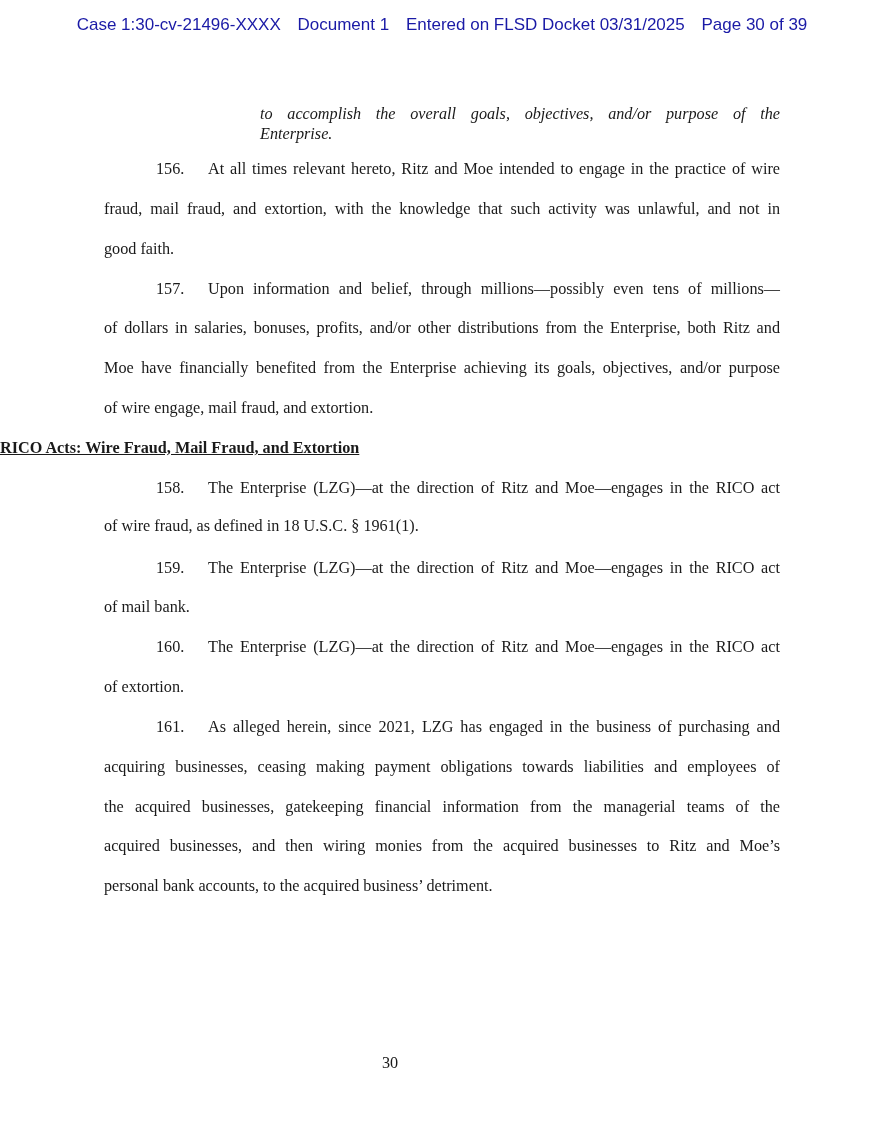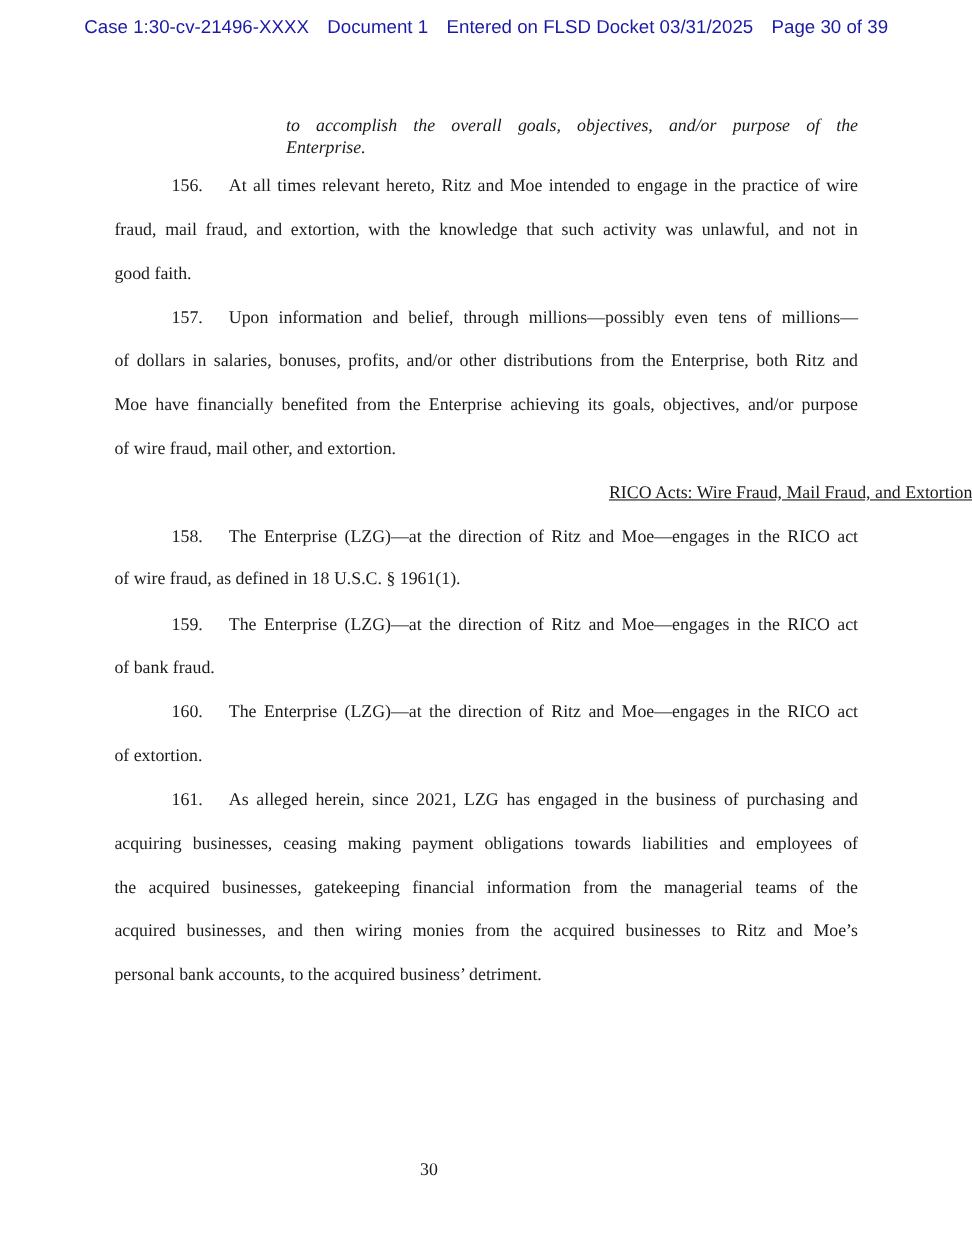--- a/index.html
+++ b/index.html
@@ -16,22 +16,22 @@
   .line {
     position: absolute; left: 104px; width: 676px; white-space: nowrap;
     text-align: justify; text-align-last: justify; line-height: 20px;
   }
   .line.last { text-align-last: left; }
   .line.first { left: 208px; width: 572px; }
   .num { position: absolute; left: 156px; line-height: 20px; }
   .quote { position: absolute; left: 260px; width: 520px; line-height: 20px; text-align: justify; text-align-last: justify; white-space: nowrap; font-style: italic; }
   .quote.last { text-align-last: left; }
   .heading {
-    position: absolute; top: 438px; left: 0; width: 884px; text-align: right;
-    font-weight: normal; text-decoration: underline; line-height: 20px;
+    position: absolute; top: 438px; left: 0; width: 884px; text-align: left;
+    font-weight: bold; text-decoration: underline; line-height: 20px;
   }
   .pagenum { position: absolute; top: 1053px; left: 0; width: 780px; text-align: center; line-height: 20px; }
 </style>
 </head>
 <body>
 
 <div class="header">
   <span>Case 1:30-cv-21496-XXXX</span>
   <span>Document 1</span>
   <span>Entered on FLSD Docket 03/31/2025</span>
@@ -47,35 +47,35 @@
     <div class="line first" style="top:159px">At all times relevant hereto, Ritz and Moe intended to engage in the practice of wire</div>
     <div class="line" style="top:199px">fraud, mail fraud, and extortion, with the knowledge that such activity was unlawful, and not in</div>
     <div class="line last" style="top:239px">good faith.</div>
   </div>
 
   <div>
     <span class="num" style="top:279px">157.</span>
     <div class="line first" style="top:279px">Upon information and belief, through millions—possibly even tens of millions—</div>
     <div class="line" style="top:318px">of dollars in salaries, bonuses, profits, and/or other distributions from the Enterprise, both Ritz and</div>
     <div class="line" style="top:358px">Moe have financially benefited from the Enterprise achieving its goals, objectives, and/or purpose</div>
-    <div class="line last" style="top:398px">of wire fraud, mail other, and extortion.</div>
+    <div class="line last" style="top:398px">of wire engage, mail fraud, and extortion.</div>
   </div>
 
   <div class="heading">RICO Acts: Wire Fraud, Mail Fraud, and Extortion</div>
 
   <div>
     <span class="num" style="top:478px">158.</span>
     <div class="line first" style="top:478px">The Enterprise (LZG)—at the direction of Ritz and Moe—engages in the RICO act</div>
     <div class="line last" style="top:516px">of wire fraud, as defined in 18 U.S.C. § 1961(1).</div>
   </div>
 
   <div>
     <span class="num" style="top:558px">159.</span>
     <div class="line first" style="top:558px">The Enterprise (LZG)—at the direction of Ritz and Moe—engages in the RICO act</div>
-    <div class="line last" style="top:597px">of bank fraud.</div>
+    <div class="line last" style="top:597px">of mail bank.</div>
   </div>
 
   <div>
     <span class="num" style="top:637px">160.</span>
     <div class="line first" style="top:637px">The Enterprise (LZG)—at the direction of Ritz and Moe—engages in the RICO act</div>
     <div class="line last" style="top:677px">of extortion.</div>
   </div>
 
   <div>
     <span class="num" style="top:717px">161.</span>

